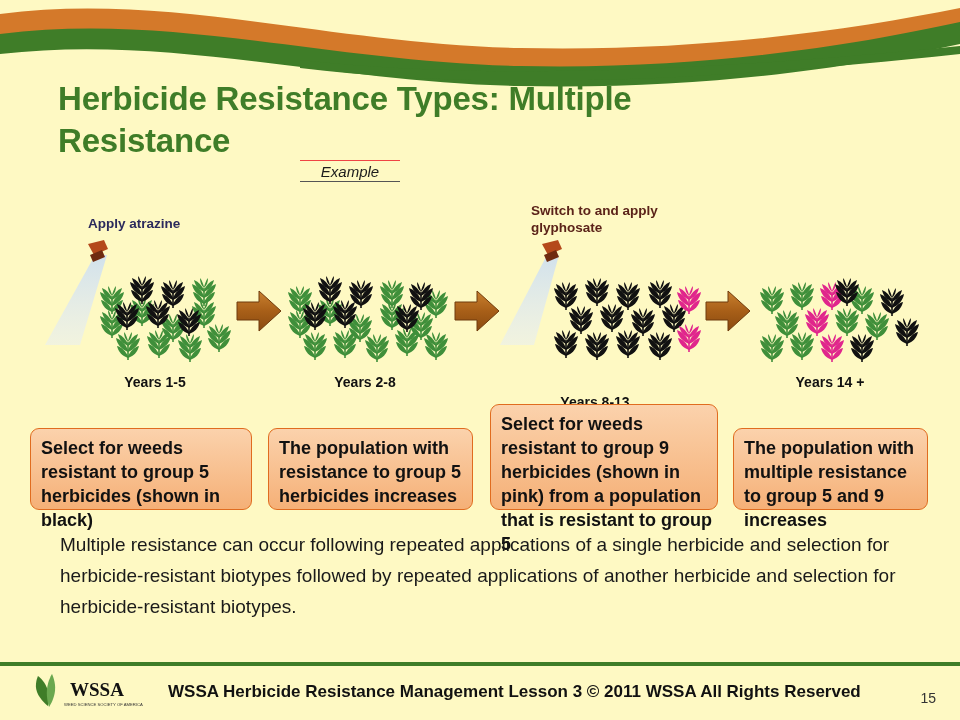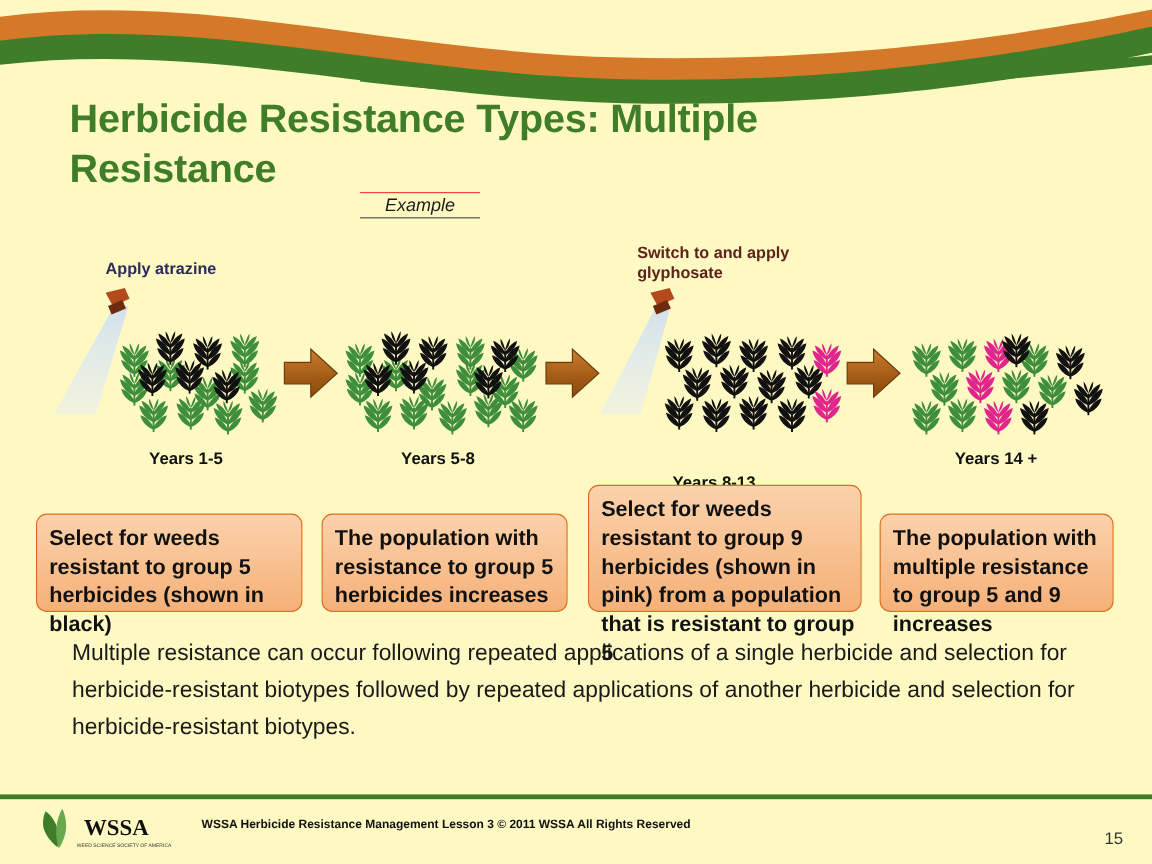--- a/index.html
+++ b/index.html
@@ -125,21 +125,21 @@
   .footer-green-line {
     position: absolute;
     left: 0; top: 662px;
     width: 960px; height: 4px;
     background: #3f7d28;
   }
   .footer-text {
     position: absolute;
     left: 168px;
     top: 682px;
-    font-size: 10px;
+    font-size: 17px;
     font-weight: bold;
     color: #111111;
   }
   .page-number {
     position: absolute;
     right: 24px;
     top: 690px;
     font-size: 14px;
     color: #333333;
   }
@@ -302,21 +302,21 @@
       <g color="#111111">
         <use href="#weed" x="862" y="96"></use>
           <use href="#weed" x="892" y="50"></use>
         <use href="#weed" x="907" y="80"></use>
           <use href="#weed" x="847" y="40"></use>
       </g>
     </g>
   </svg>
 
   <div class="year-label y1">Years 1-5</div>
-  <div class="year-label y2">Years 5-8</div>
+  <div class="year-label y2">Years 2-8</div>
   <div class="year-label y3">Years 8-13</div>
   <div class="year-label y4">Years 14 +</div>
 
   <div class="caption-box cb1">Select for weeds resistant to group 5 herbicides (shown in black)</div>
   <div class="caption-box cb2">The population with resistance to group 5 herbicides increases</div>
   <div class="caption-box cb3">Select for weeds resistant to group 9 herbicides (shown in pink) from a population that is resistant to group 5</div>
   <div class="caption-box cb4">The population with multiple resistance to group 5 and 9 increases</div>
 
   <div class="body-text">Multiple resistance can occur following repeated applications of a single herbicide and selection for herbicide-resistant biotypes followed by repeated applications of another herbicide and selection for herbicide-resistant biotypes.</div>
 

